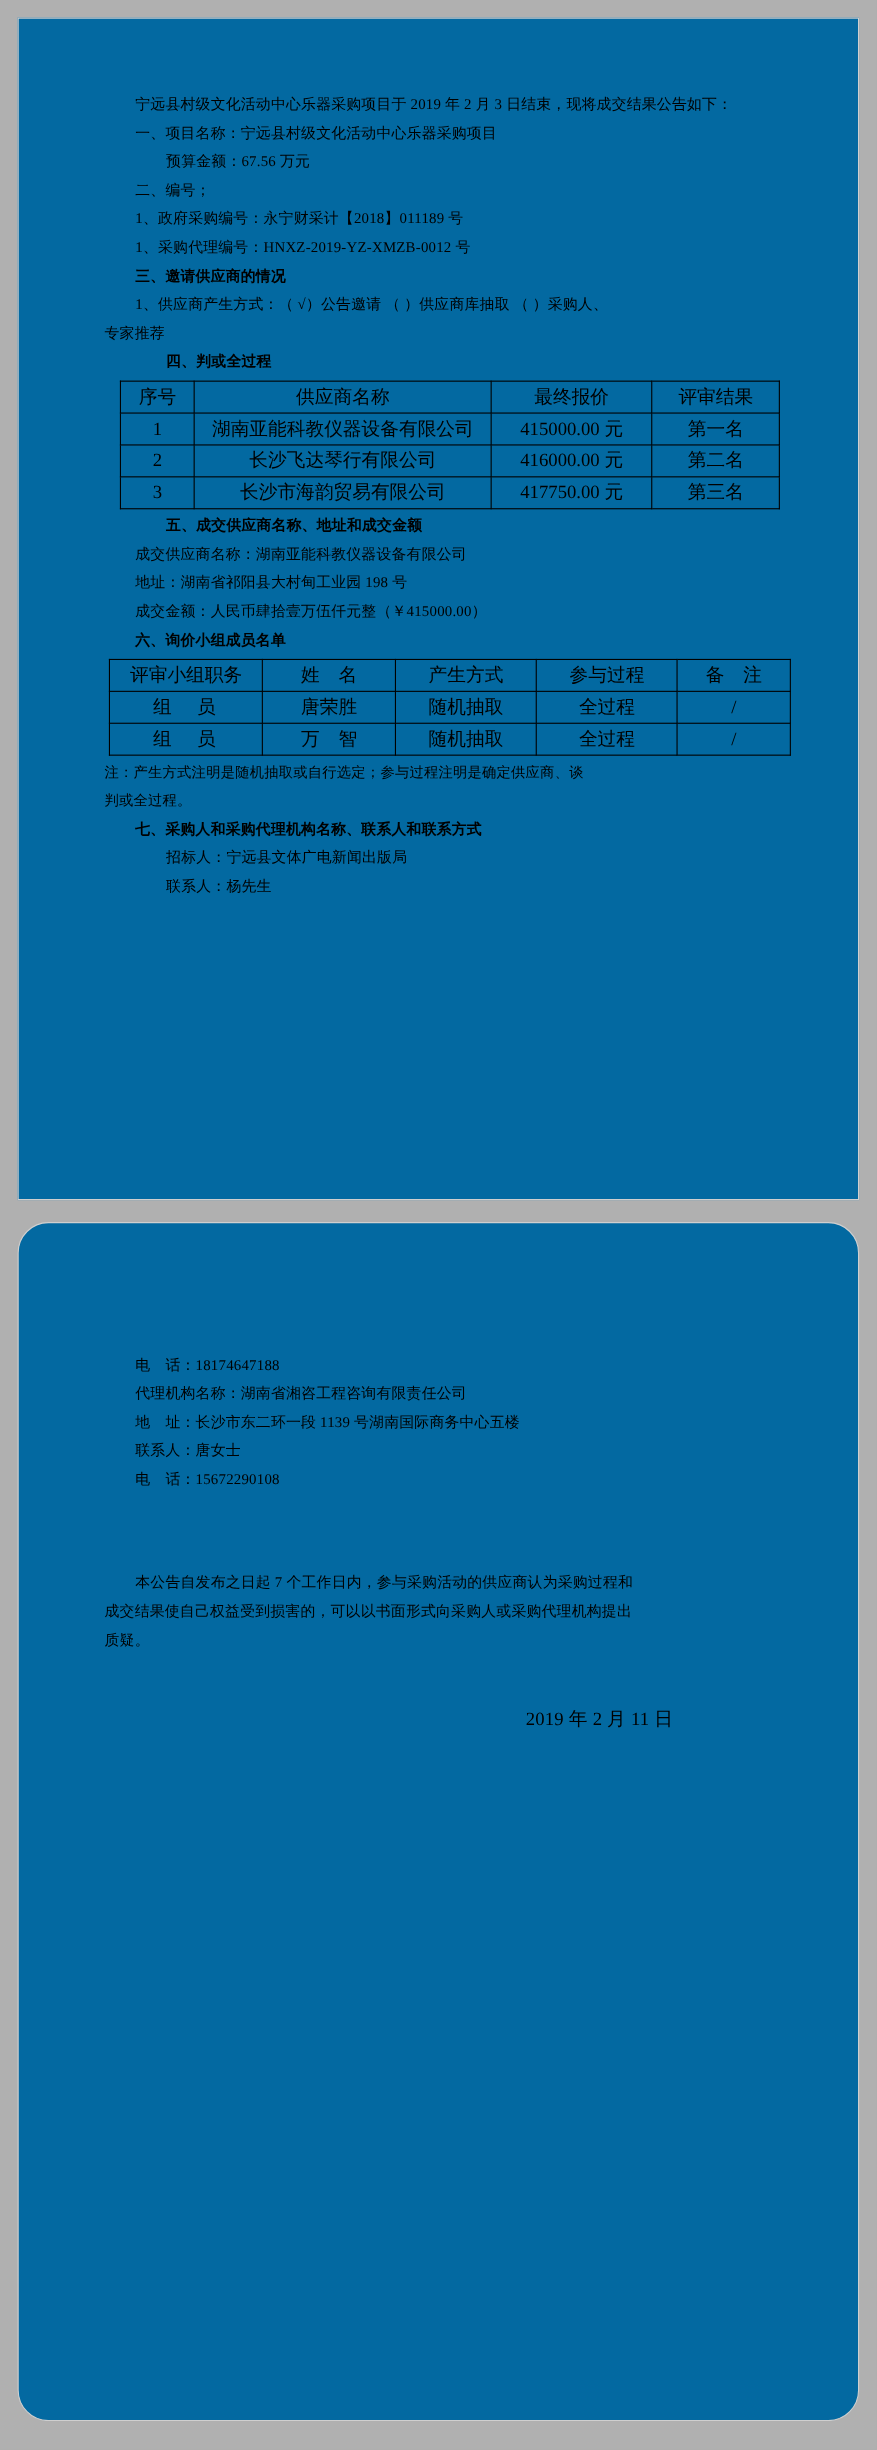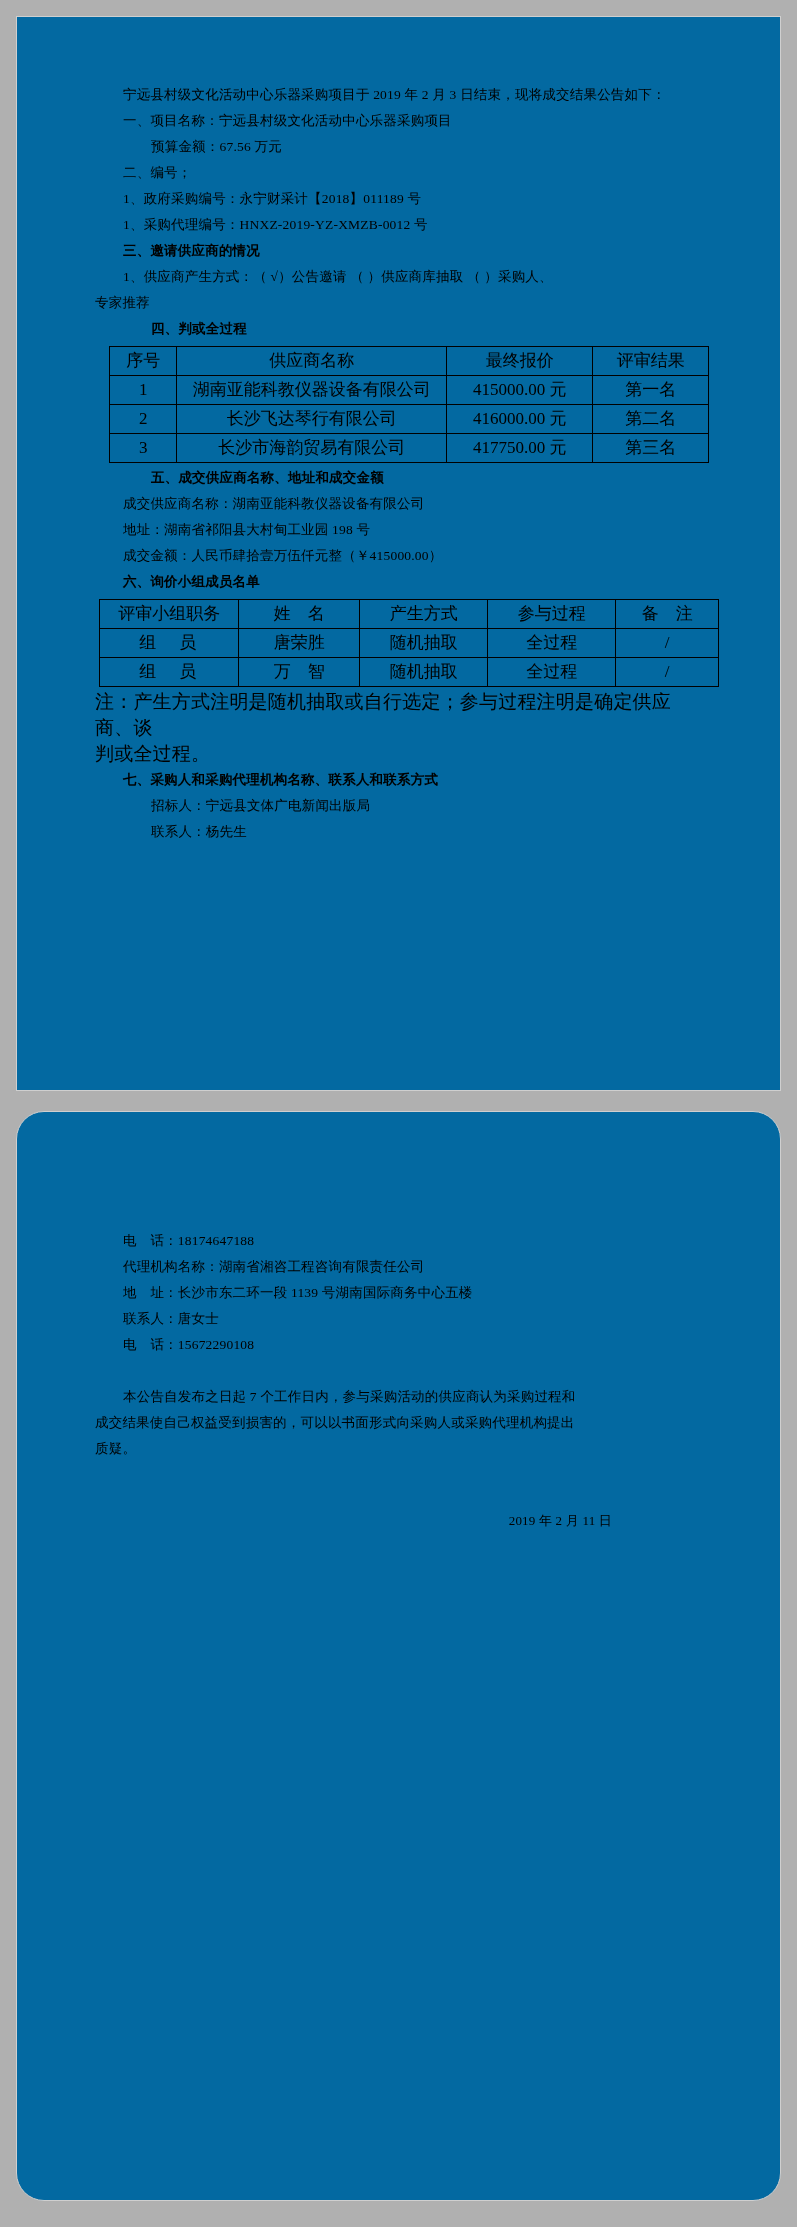--- a/index.html
+++ b/index.html
@@ -29,21 +29,21 @@
     margin-top: 20px;
     padding: 116px 78px 0 78px;
     border-radius: 28px;
   }
   p {
     margin: 0;
     font-size: 13.5px;
     line-height: 26px;
     letter-spacing: 0.2px;
   }
-  .indent1 { text-indent: 28px; }
+  .indent1 { text-indent: 28px; margin-top: 42px; }
   .indent2 { padding-left: 28px; }
   .indent3 { padding-left: 56px; }
   .bold { font-weight: bold; }
   .para-first {
     text-indent: 28px;
     line-height: 27px;
   }
   table {
     border-collapse: collapse;
     margin: 4px 0 2px 14px;
@@ -57,24 +57,24 @@
     padding: 5px 4px;
     font-weight: normal;
     font-size: 17px;
     line-height: 18px;
   }
   table.t-bid td.name { text-align: center; }
   .sign {
     text-align: right;
     padding-right: 90px;
     margin-top: 46px;
-    font-size: 13px;
+    font-size: 17px;
   }
   .note {
-    font-size: 19px;
+    font-size: 13px;
     line-height: 26px;
   }
   .spaced2 { letter-spacing: 3px; }
   .blockgap-lg { height: 26px; }
 </style>
 </head>
 <body>
 
 <div class="page page-1">
 

